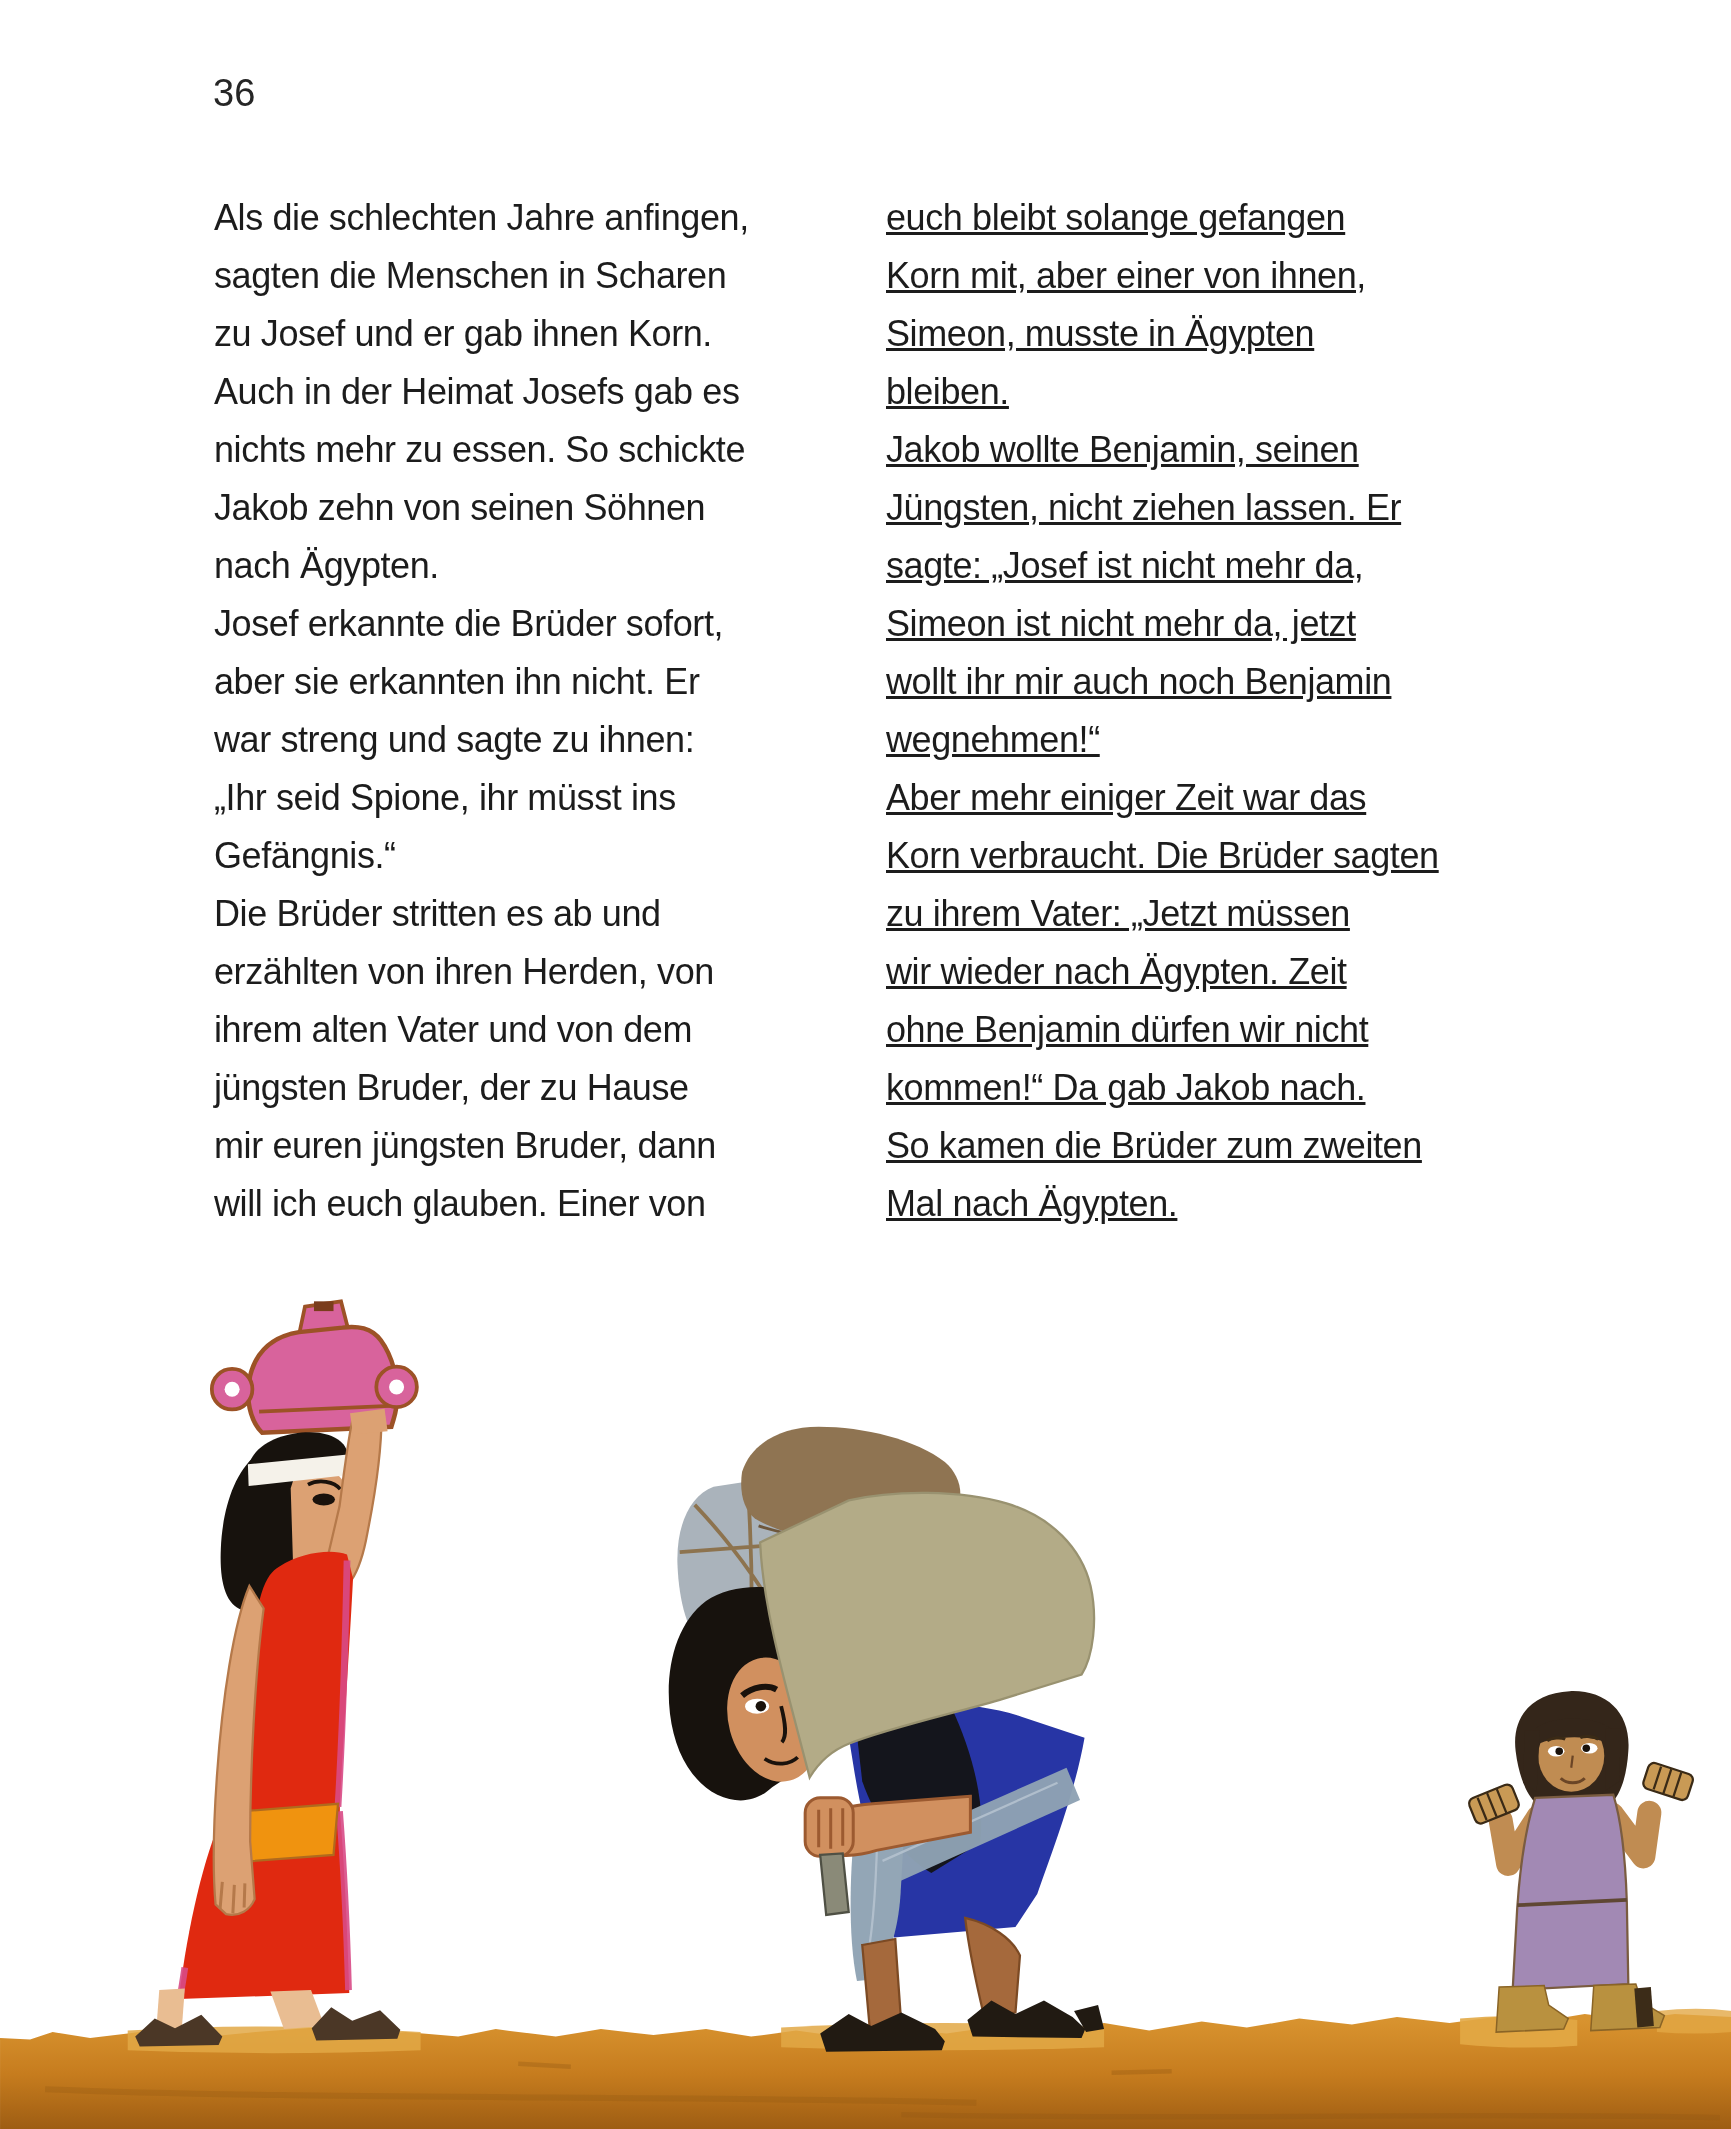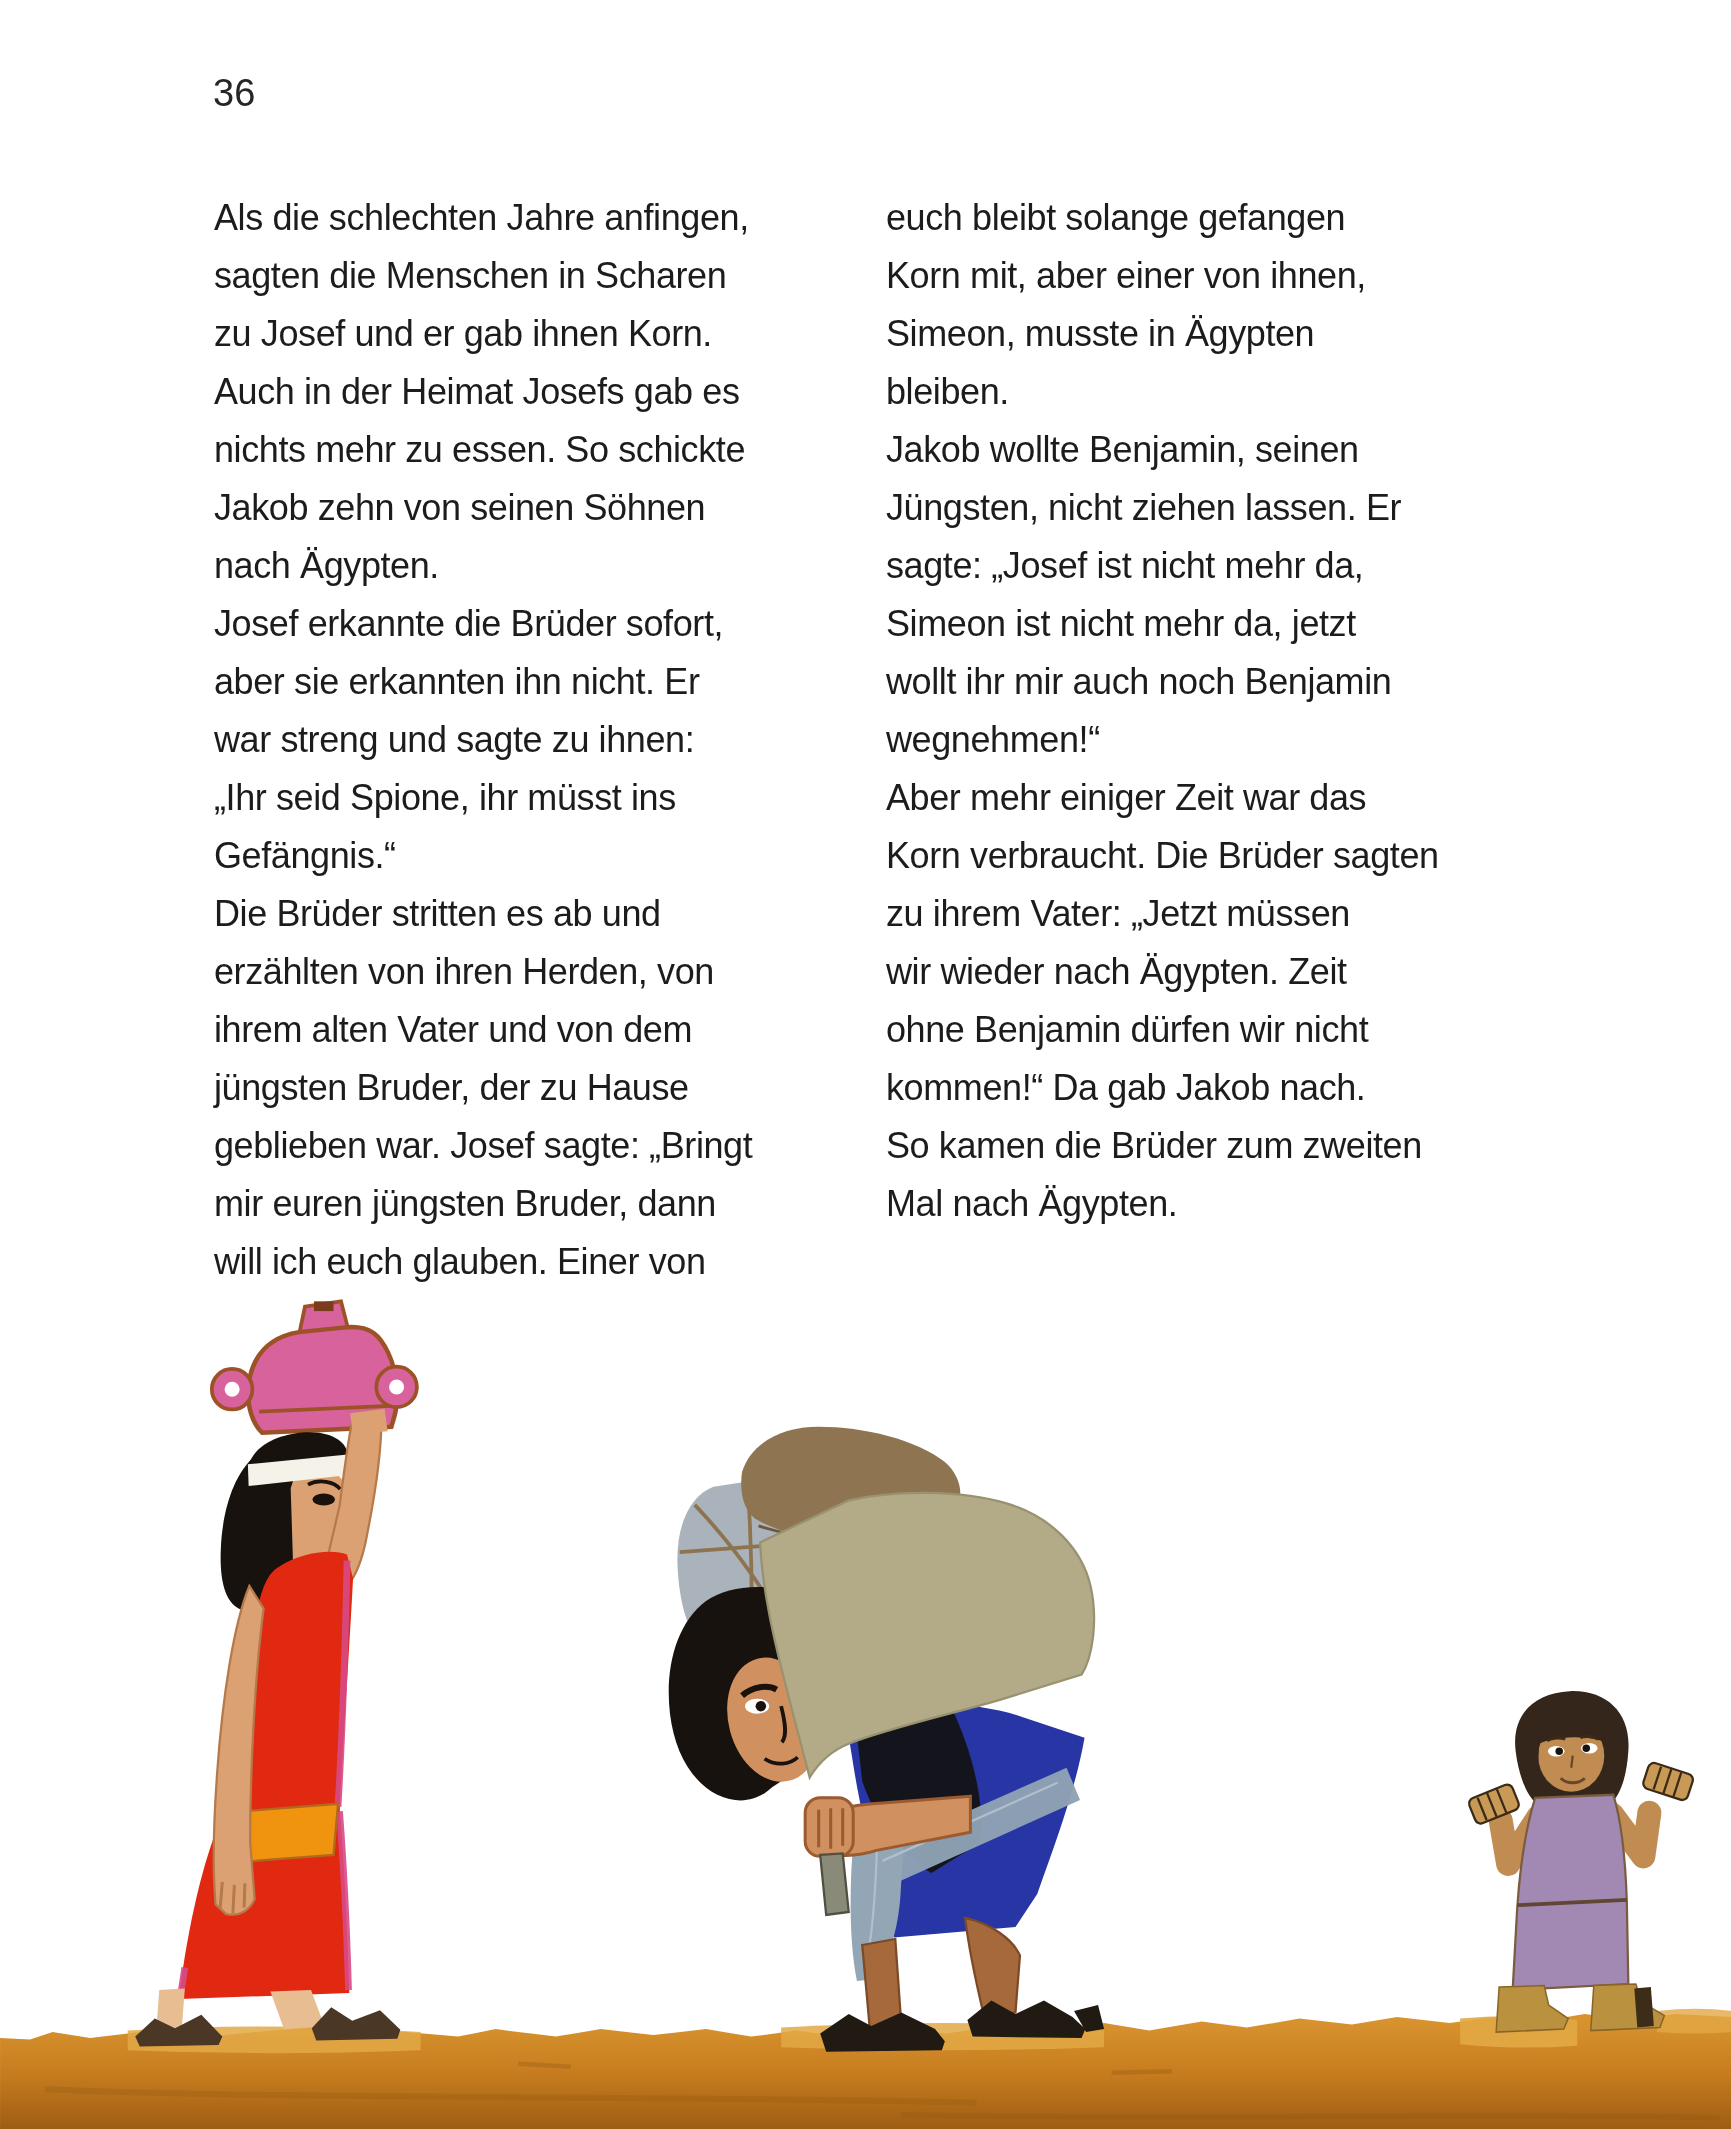--- a/index.html
+++ b/index.html
@@ -13,21 +13,21 @@
   .page-number{
     position:absolute;left:213px;top:72px;
     font-size:38px;color:#262626;letter-spacing:0;
   }
   .text-column{
     position:absolute;top:189px;width:646px;
     color:#1c1c1c;
     font-size:36px;line-height:58px;letter-spacing:-0.4px;
   }
   .col-left{left:214px;}
-  .col-right{left:886px;}
+  .col-right{left:886px;text-decoration:underline;}
   .text-line{white-space:nowrap;}
   .illustration{
     position:absolute;left:0;top:1239px;width:1732px;height:890px;
   }
 </style>
 </head>
 <body>
 
 <div class="page-number">36</div>
 
@@ -41,21 +41,20 @@
     <div class="text-line">nach Ägypten.</div>
     <div class="text-line">Josef erkannte die Brüder sofort,</div>
     <div class="text-line">aber sie erkannten ihn nicht. Er</div>
     <div class="text-line">war streng und sagte zu ihnen:</div>
     <div class="text-line">„Ihr seid Spione, ihr müsst ins</div>
     <div class="text-line">Gefängnis.“</div>
     <div class="text-line">Die Brüder stritten es ab und</div>
     <div class="text-line">erzählten von ihren Herden, von</div>
     <div class="text-line">ihrem alten Vater und von dem</div>
     <div class="text-line">jüngsten Bruder, der zu Hause</div>
-    <div class="text-line">geblieben war. Josef sagte: „Bringt</div>
     <div class="text-line">mir euren jüngsten Bruder, dann</div>
     <div class="text-line">will ich euch glauben. Einer von</div>
   </div>
 <div class="text-column col-right">
     <div class="text-line">euch bleibt solange gefangen</div>
     <div class="text-line">Korn mit, aber einer von ihnen,</div>
     <div class="text-line">Simeon, musste in Ägypten</div>
     <div class="text-line">bleiben.</div>
     <div class="text-line">Jakob wollte Benjamin, seinen</div>
     <div class="text-line">Jüngsten, nicht ziehen lassen. Er</div>

